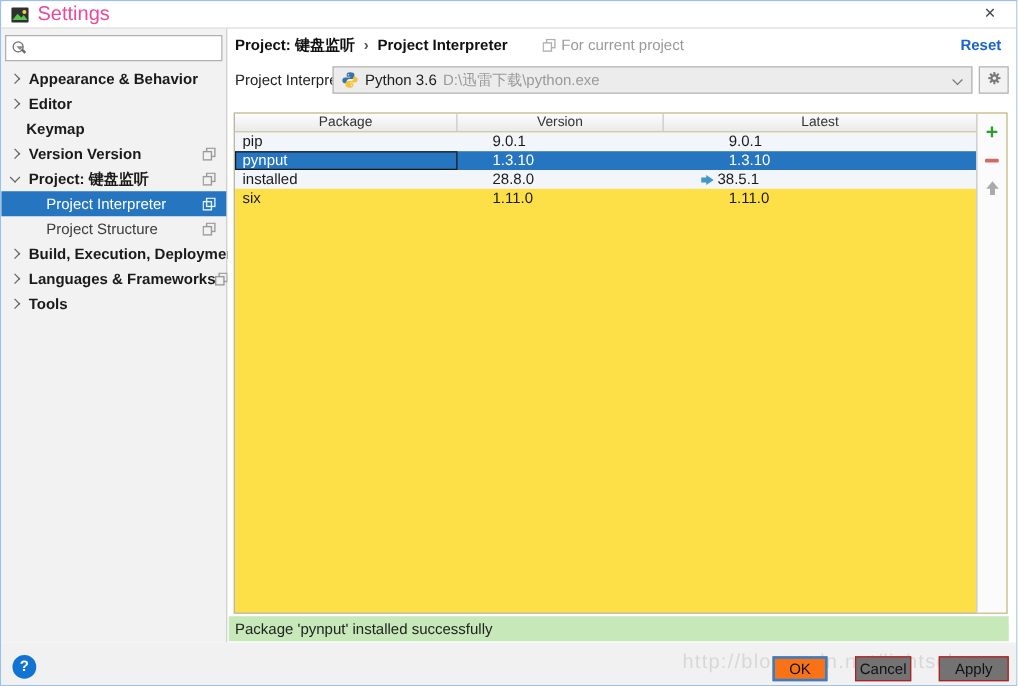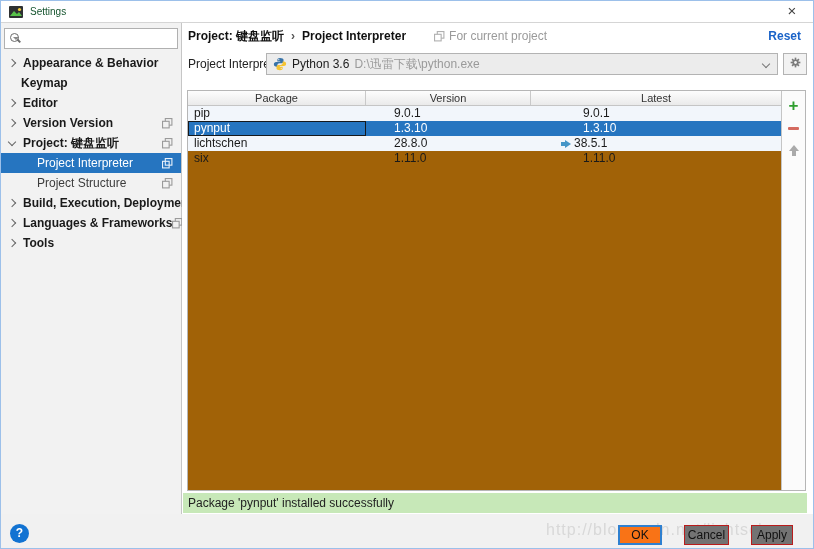--- a/index.html
+++ b/index.html
@@ -6,21 +6,21 @@
   html,body { background:#fff; }
   body { font-family:"Liberation Sans","DejaVu Sans",sans-serif; font-size:12px; color:#1a1a1a; }
 
   .window { position:relative; width:814px; height:549px; background:#fff;
             border:1px solid #9cc0ea; overflow:hidden; }
 
   
   .titlebar { position:absolute; top:0; left:0; right:0; height:22px; background:#fff;
               border-bottom:1px solid #d5d5d5; display:flex; align-items:center; }
   .app-icon { width:14px; height:14px; margin:0 7px 0 8px; display:inline-block; }
-  .title-text { font-size:10px; color:#14532d; }
+  .title-text { font-size:16px; color:#ec4899; }
   .close-btn { position:absolute; right:10px; top:0; width:22px; height:21px; text-align:center;
                font-size:15px; line-height:20px; color:#444; cursor:default; }
 
   
   .sidebar { position:absolute; top:22px; left:0; width:181px; height:491px;
              background:#f2f2f2; border-right:1px solid #c6c6c6; }
   .searchbox { position:absolute; top:5px; left:3px; width:174px; height:21px; background:#fff;
                border:1px solid #b0b0b0; display:flex; align-items:center; padding-left:5px; }
   .mag { position:relative; width:11px; height:11px; }
   .mag::before { content:""; position:absolute; top:0; left:0; width:7px; height:7px;
@@ -73,21 +73,21 @@
   .interp-name { color:#1c1c1c; }
   .interp-path { color:#9a9a9a; margin-left:5px; white-space:nowrap; overflow:hidden; }
   .combo-chev { position:absolute; right:8px; top:7px; width:6px; height:6px; border-right:1.5px solid #777;
                 border-bottom:1.5px solid #777; transform:rotate(45deg); }
   .gear-btn { position:absolute; left:601px; top:4px; width:24px; height:22px; border:1px solid #b3b3b3;
               background:#f2f2f2; display:flex; align-items:center; justify-content:center; }
   .gear-btn svg { width:13px; height:13px; }
 
   
   .pkg-panel { position:absolute; left:5px; top:67px; width:619px; height:401px;
-               border:1px solid #b6b6b6; background:#a16207; display:flex; }
+               border:1px solid #b6b6b6; background:#fde047; display:flex; }
   .pkg-table { width:595px; }
   .phead { display:flex; height:15px; background:linear-gradient(#fdfdfd,#eaeaea);
            border-bottom:1px solid #c5c5c5; }
   .hc { font-size:11px; color:#333; text-align:center; line-height:14px; }
   .hc.c1 { width:178px; border-right:1px solid #c9c9c9; }
   .hc.c2 { width:165px; border-right:1px solid #c9c9c9; }
   .hc.c3 { flex:1; }
   .prow { display:flex; height:15px; line-height:15px; font-size:12px; }
   .prow.stripe { background:#f2f6fb; }
   .prow.selected { background:#2675c0; color:#fff; }
@@ -118,21 +118,21 @@
                 line-height:20px; padding-left:5px; color:#222; }
 
   
   .footer { position:absolute; left:0; top:513px; right:0; height:36px; background:#f1f1f1; }
   .watermark { position:absolute; left:545px; top:7px; font-size:16px; color:#d8d8d8;
                letter-spacing:1px; white-space:nowrap; }
   .btn { position:absolute; top:11px; height:20px; background:#737373; border:1px solid #b91c1c;
          font-size:12px; color:#111; text-align:center; line-height:18px; font-family:inherit; }
   .btn.ok { left:617px; width:44px; border:2px solid #2f80d0; line-height:16px; background:#f97316; }
   .btn.cancel { left:683px; width:45px; }
-  .btn.apply { left:750px; width:42px; }
+  .btn.apply { left:750px; width:56px; }
 </style>
 </head>
 <body>
 
 <div class="window">
 
   <div class="titlebar">
     <span class="app-icon">
       <svg viewBox="0 0 14 14" width="14" height="14">
           <rect x="0" y="1" width="14" height="12" rx="1" fill="#2e3132"></rect>
@@ -149,26 +149,26 @@
       <span class="mag"></span>
       <span class="mag-caret"></span>
       <input class="search-input" placeholder="" style="">
     </div>
     <div class="tree">
       <div class="trow lvl0">
         <span class="chev right"></span>
         <span class="tlabel">Appearance &amp; Behavior</span>
       </div>
       <div class="trow lvl0">
+        <span class="chev right"></span>
+        <span class="tlabel">Editor</span>
+      </div>
+      <div class="trow lvl0">
         <span class="chev none"></span>
         <span class="tlabel">Keymap</span>
-      </div>
-      <div class="trow lvl0">
-        <span class="chev right"></span>
-        <span class="tlabel">Editor</span>
       </div>
       <div class="trow lvl0">
         <span class="chev right"></span>
         <span class="tlabel">Version Version</span>
         <span class="badge">
           <svg viewBox="0 0 10 10" width="11" height="11">
               <rect x="3" y="0.5" width="6" height="6" fill="none" stroke="currentColor"></rect>
               <rect x="0.5" y="3" width="6" height="6" fill="#f2f2f2" stroke="currentColor"></rect>
             </svg>
         </span>
@@ -277,21 +277,21 @@
           <div class="pc c1">pip</div>
           <div class="pc c2">9.0.1</div>
           <div class="pc c3">9.0.1</div>
         </div>
         <div class="prow selected">
           <div class="pc c1">pynput</div>
           <div class="pc c2">1.3.10</div>
           <div class="pc c3">1.3.10</div>
         </div>
         <div class="prow stripe">
-          <div class="pc c1">lichtschen</div>
+          <div class="pc c1">installed</div>
           <div class="pc c2">28.8.0</div>
           <div class="pc c3 with-arrow">
             <span class="up-right-arrow"></span>
             <span>38.5.1</span>
           </div>
         </div>
         <div class="prow">
           <div class="pc c1">six</div>
           <div class="pc c2">1.11.0</div>
           <div class="pc c3">1.11.0</div>

